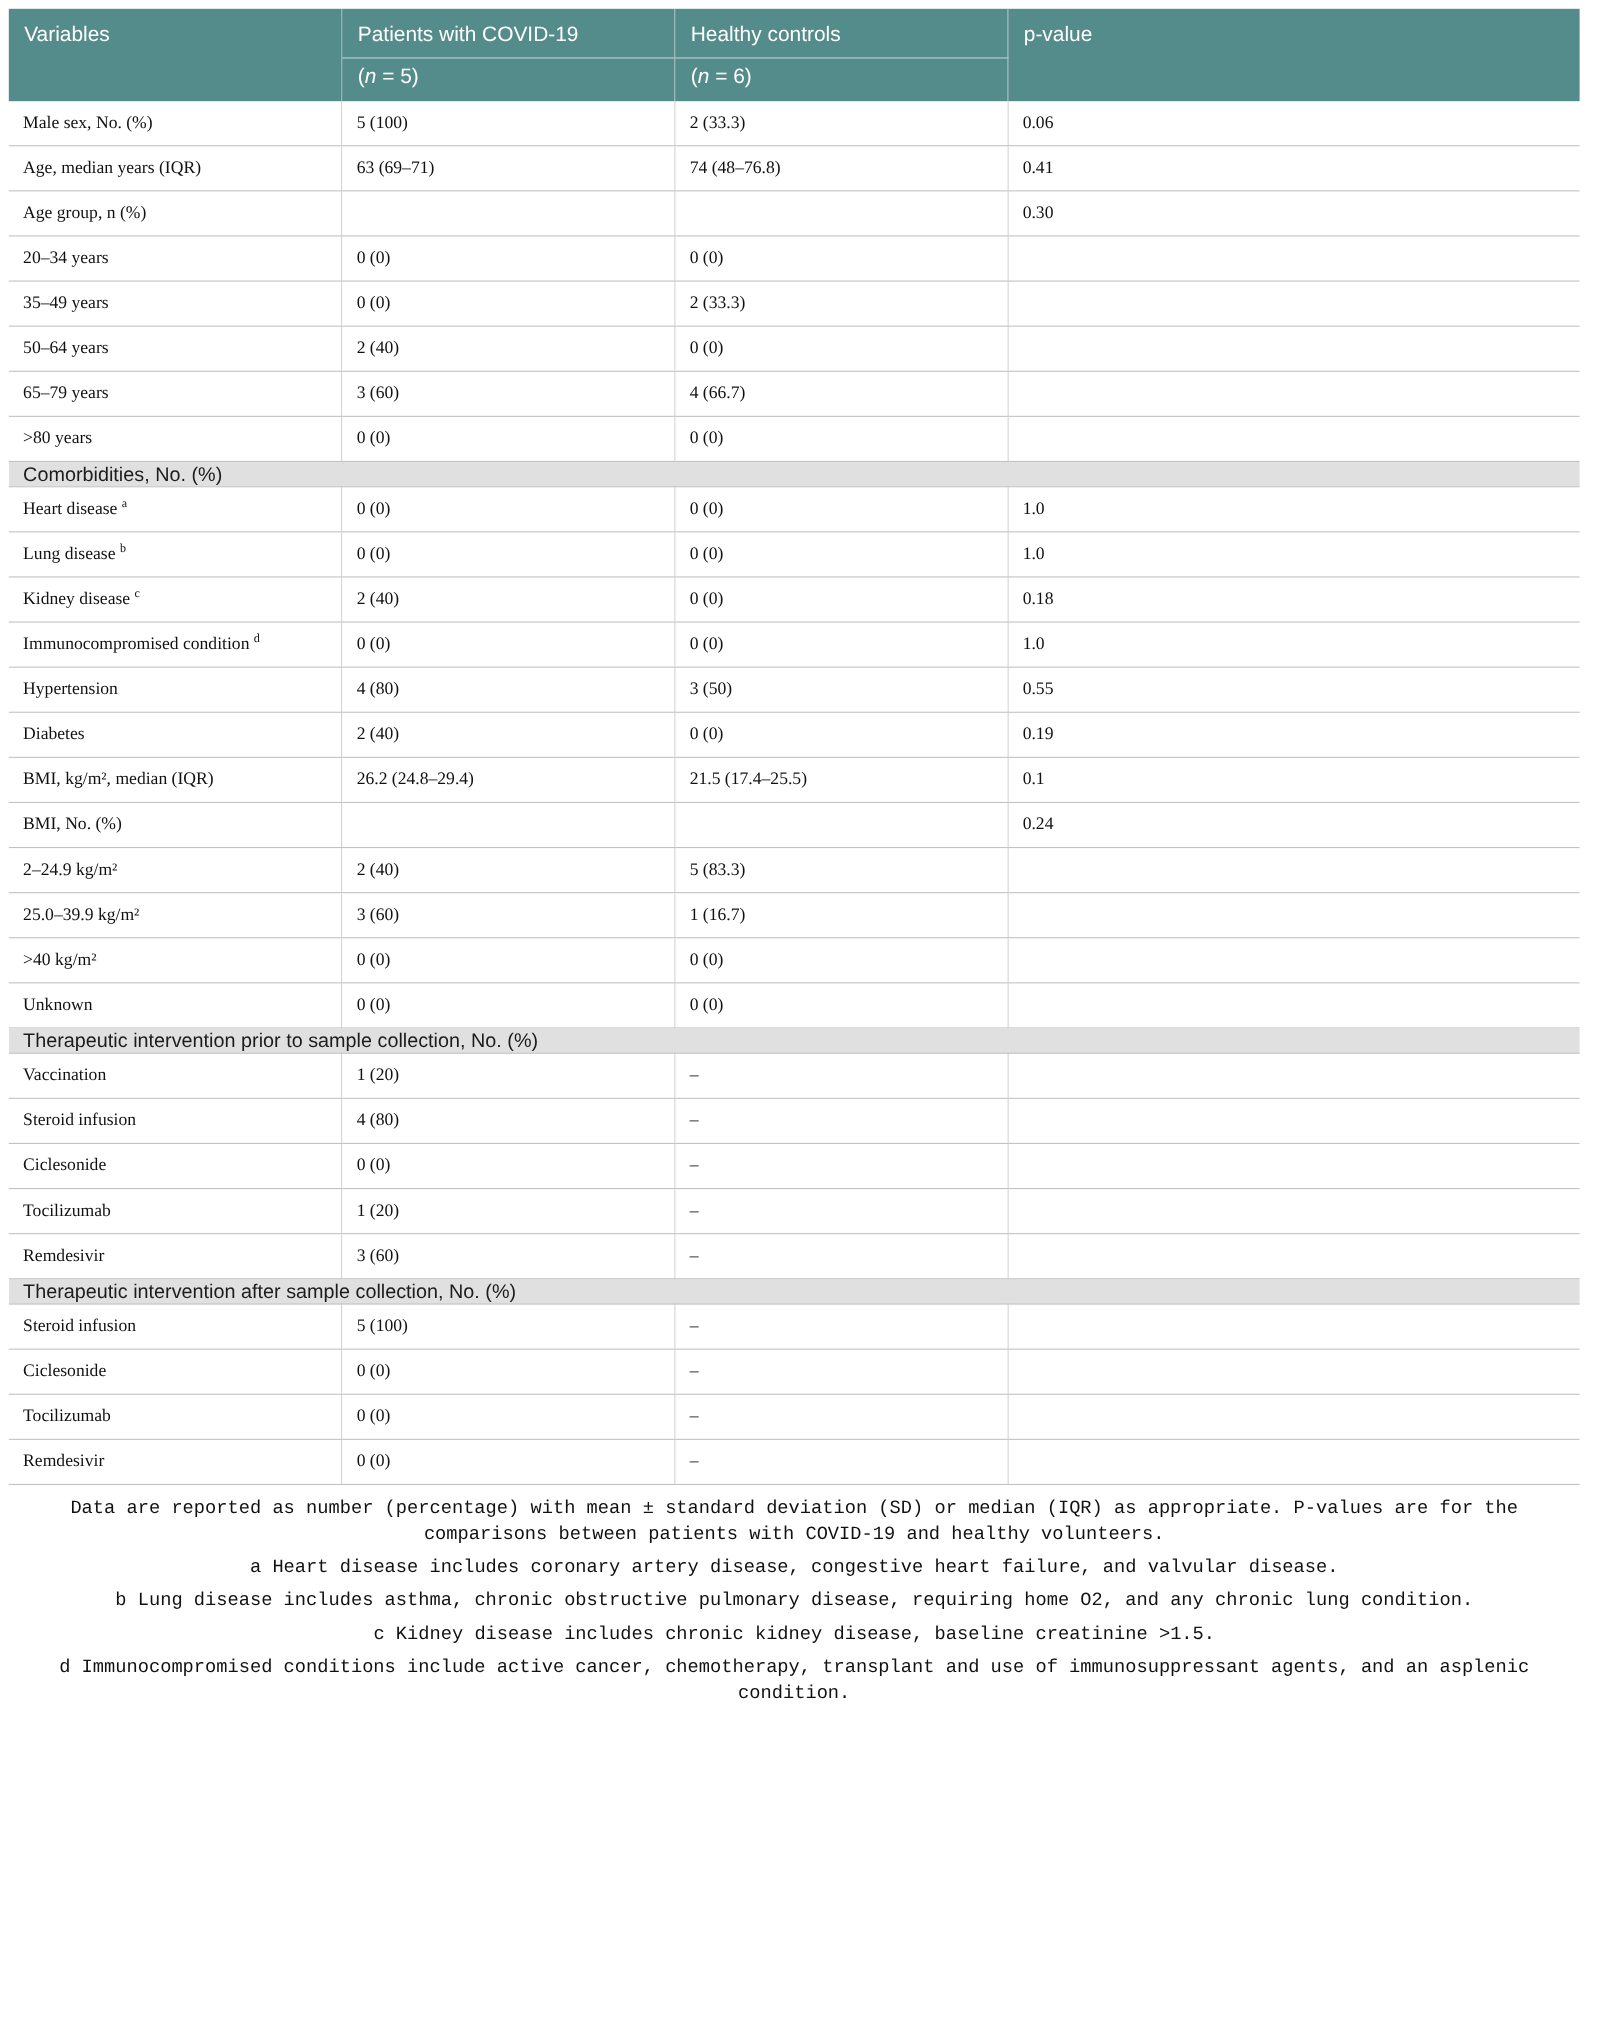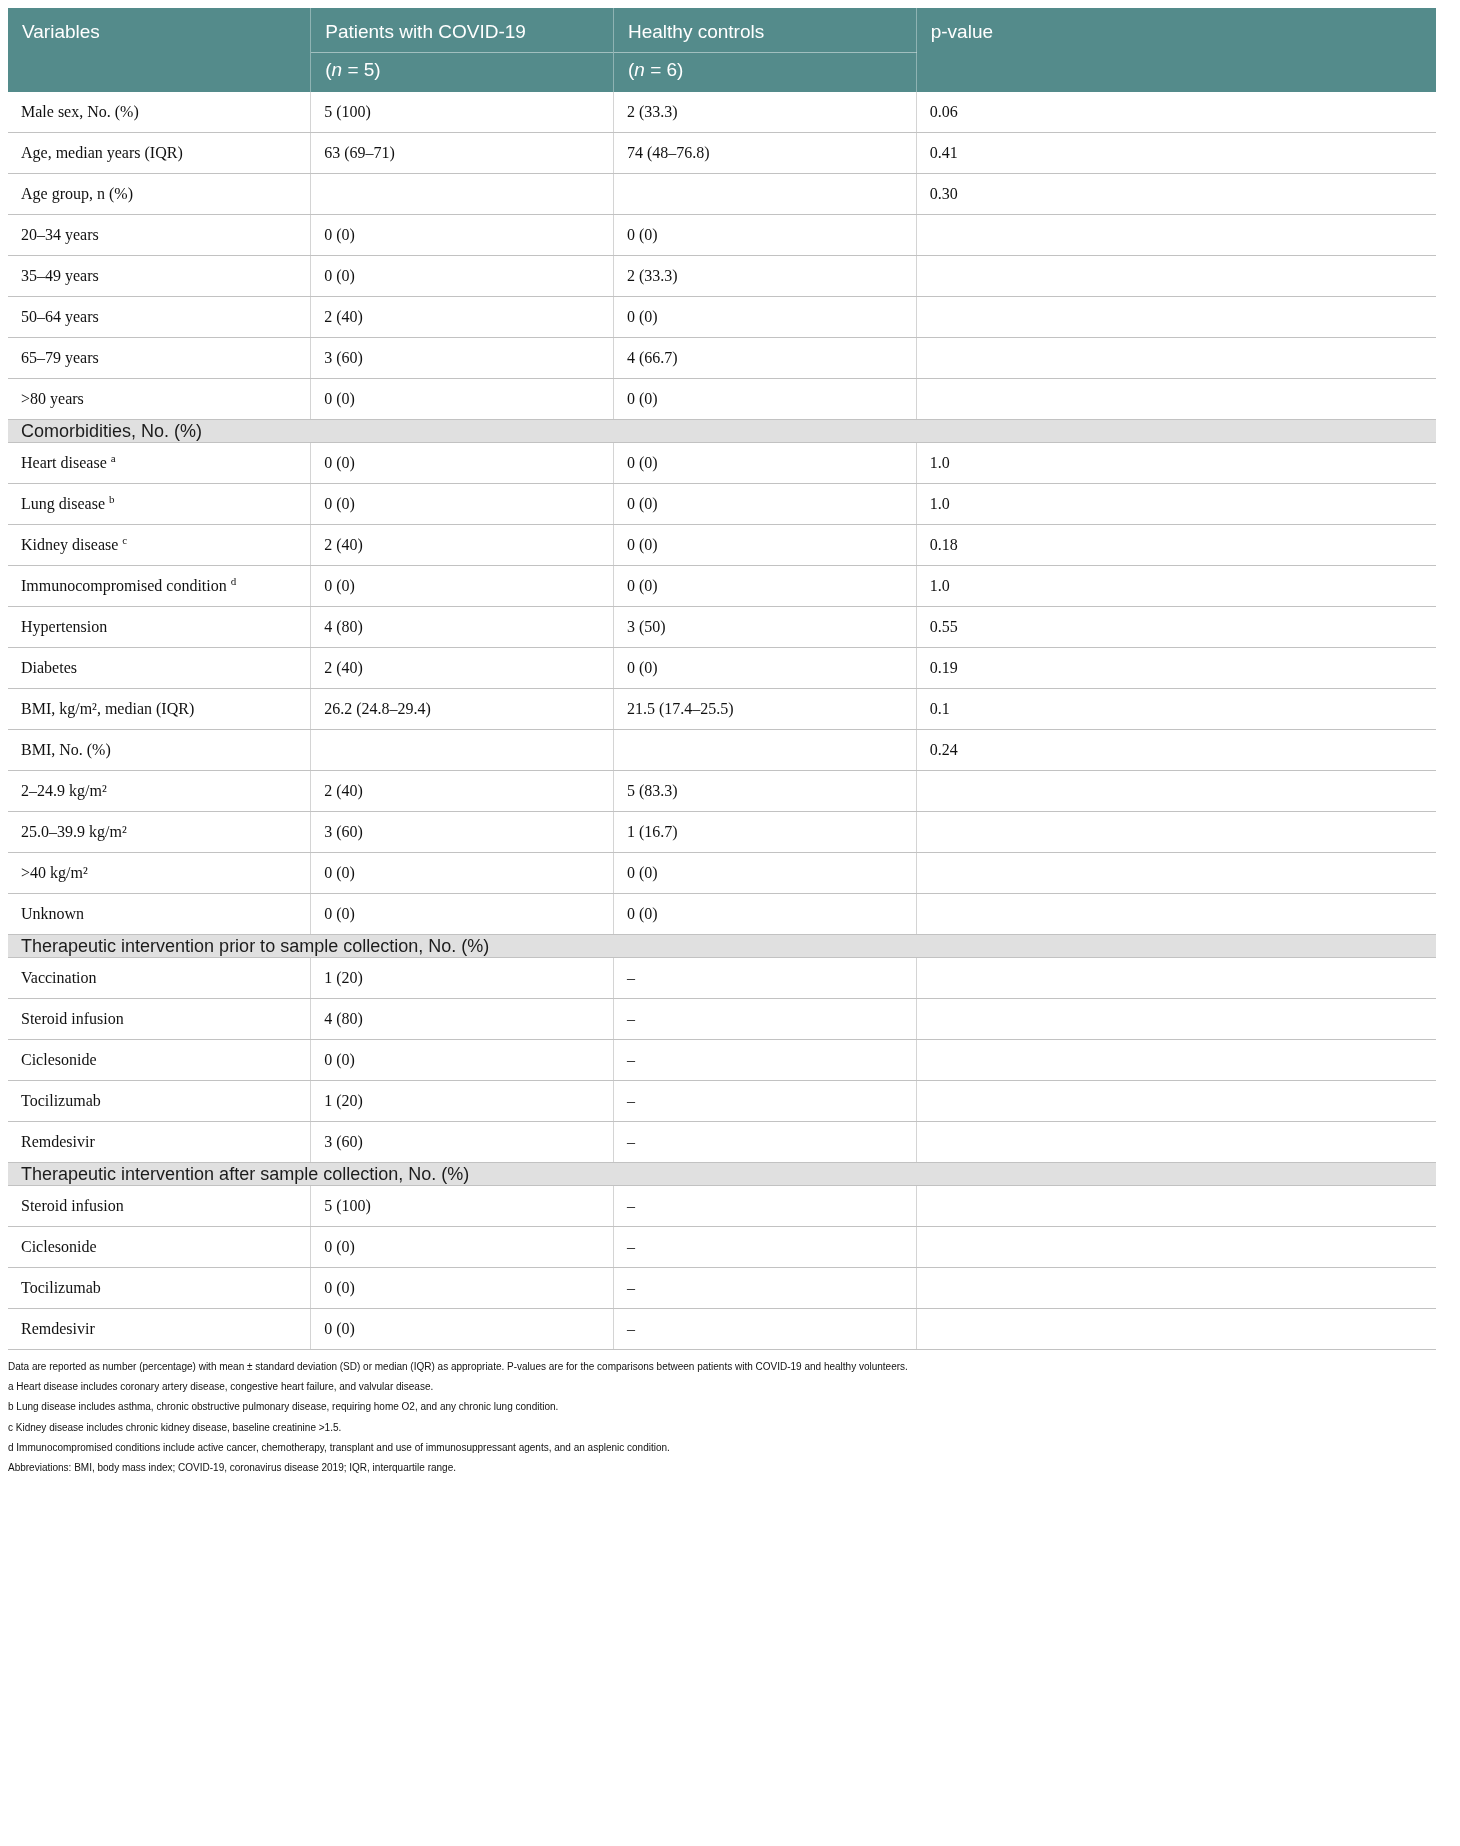--- a/index.html
+++ b/index.html
@@ -55,24 +55,25 @@
     line-height:22px;
     color:#1c1c1c;
     padding:0 13px;
     border-right:none;
     border-bottom:1px solid var(--row-line);
   }
 
   .footnotes{margin-top:10px;padding:0 0 0 0;}
   .footnotes p{
     margin:0 0 6px 0;
-    font-family:Liberation Sans, sans-serif;
-    font-size:10px;
+    font-family:Liberation Mono, monospace;
+    font-size:17px;
     line-height:1.42;
     color:var(--body-text);
+    text-align:center;
   }
 </style>
 </head>
 <body>
 
 <div class="page">
 
   <table class="char-table">
     <colgroup>
       <col class="c1">
@@ -278,16 +279,15 @@
         </tr>
       </tbody>
   </table>
 
   <div class="footnotes">
       <p>Data are reported as number (percentage) with mean ± standard deviation (SD) or median (IQR) as appropriate. P-values are for the comparisons between patients with COVID-19 and healthy volunteers.</p>
       <p>a Heart disease includes coronary artery disease, congestive heart failure, and valvular disease.</p>
       <p>b Lung disease includes asthma, chronic obstructive pulmonary disease, requiring home O2, and any chronic lung condition.</p>
       <p>c Kidney disease includes chronic kidney disease, baseline creatinine &gt;1.5.</p>
       <p>d Immunocompromised conditions include active cancer, chemotherapy, transplant and use of immunosuppressant agents, and an asplenic condition.</p>
-      <p>Abbreviations: BMI, body mass index; COVID-19, coronavirus disease 2019; IQR, interquartile range.</p>
     </div>
 
 </div>
 
 </body></html>

